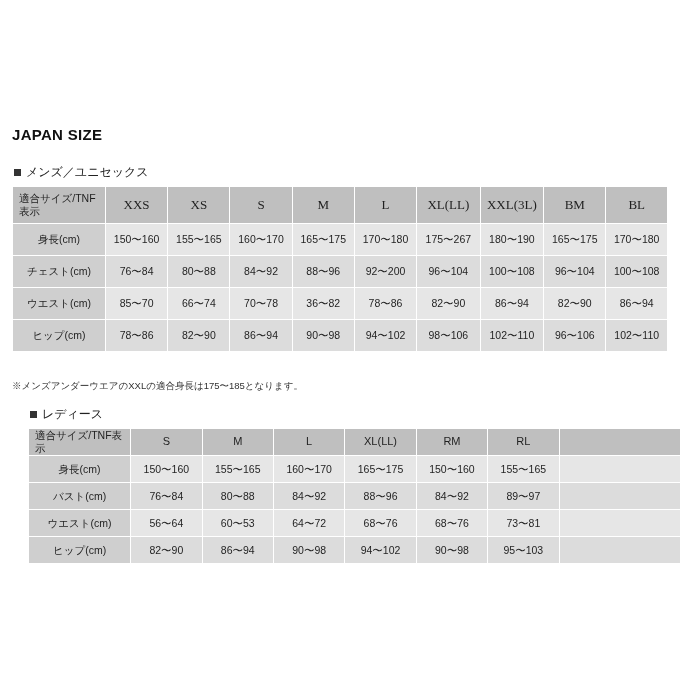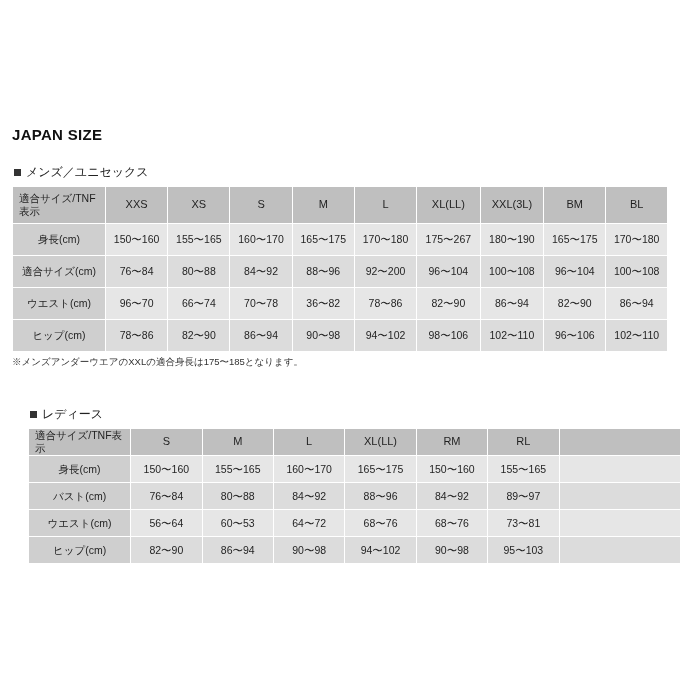--- a/index.html
+++ b/index.html
@@ -77,38 +77,39 @@
   .mens th.corner {
     background: #bfbfbf;
     height: 36px;
     text-align: left;
     padding-left: 6px;
     font-size: 10.5px;
   }
   .mens th.size {
     background: #bfbfbf;
     height: 36px;
-    font-size: 11px;
+    font-size: 13px;
+    font-family: Liberation Serif, serif;
   }
   .mens td.rowhead {
     background: #cfcfcf;
     height: 31px;
     font-size: 10.5px;
   }
   .mens td.cell {
     background: #e6e6e6;
     height: 31px;
     font-size: 10.5px;
   }
   .mens tr.alt td.cell {
     background: #dcdcdc;
   }
   .note {
     position: absolute;
-    top: 356px;
+    top: 380px;
     left: 12px;
     font-size: 9.5px;
     color: #333;
     text-align: center;
   }
   
   .ladies th.corner {
     background: #bfbfbf;
     height: 26px;
     text-align: left;
@@ -181,34 +182,34 @@
           <td class="cell">155〜165</td>
           <td class="cell">160〜170</td>
           <td class="cell">165〜175</td>
           <td class="cell">170〜180</td>
           <td class="cell">175〜267</td>
           <td class="cell">180〜190</td>
           <td class="cell">165〜175</td>
           <td class="cell">170〜180</td>
         </tr>
         <tr class="alt">
-          <td class="rowhead">適合サイズ(cm)</td>
+          <td class="rowhead">チェスト(cm)</td>
           <td class="cell">76〜84</td>
           <td class="cell">80〜88</td>
           <td class="cell">84〜92</td>
           <td class="cell">88〜96</td>
           <td class="cell">92〜200</td>
           <td class="cell">96〜104</td>
           <td class="cell">100〜108</td>
           <td class="cell">96〜104</td>
           <td class="cell">100〜108</td>
         </tr>
         <tr>
           <td class="rowhead">ウエスト(cm)</td>
-          <td class="cell">96〜70</td>
+          <td class="cell">85〜70</td>
           <td class="cell">66〜74</td>
           <td class="cell">70〜78</td>
           <td class="cell">36〜82</td>
           <td class="cell">78〜86</td>
           <td class="cell">82〜90</td>
           <td class="cell">86〜94</td>
           <td class="cell">82〜90</td>
           <td class="cell">86〜94</td>
         </tr>
         <tr class="alt">

